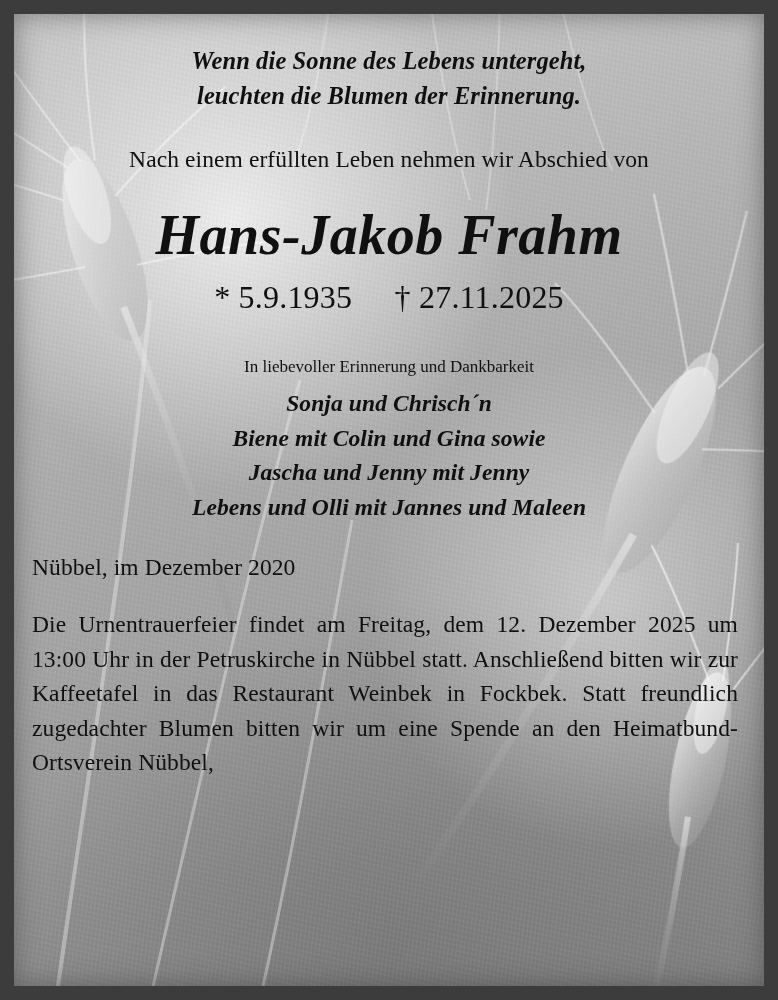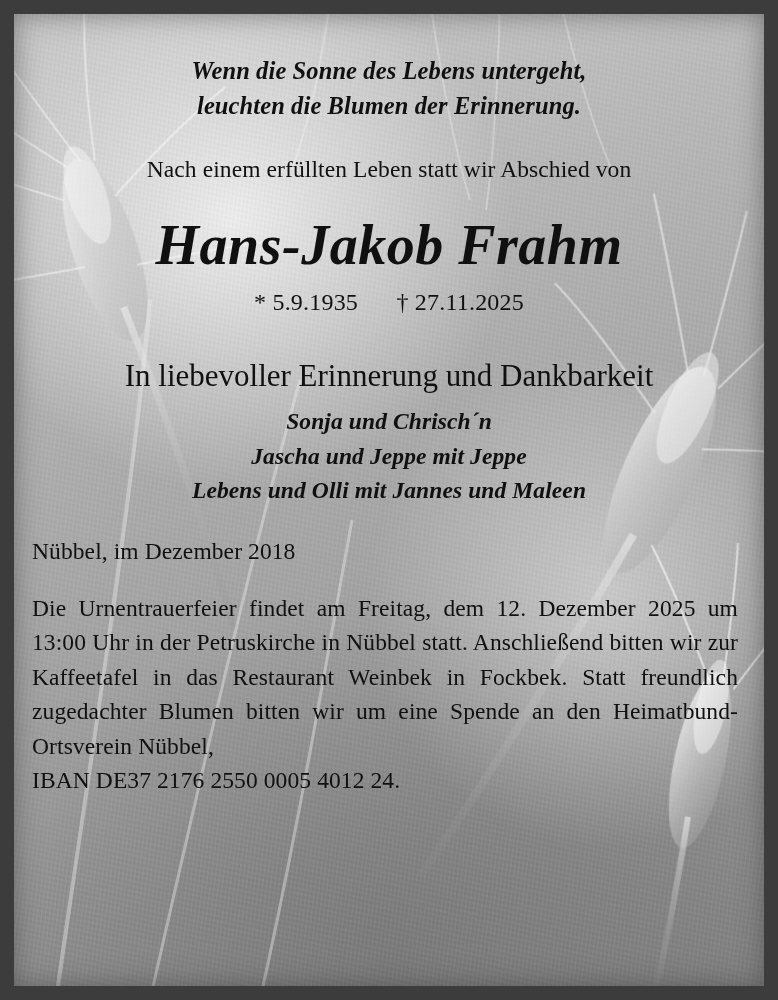--- a/index.html
+++ b/index.html
@@ -63,21 +63,21 @@
     box-sizing: border-box;
     box-shadow: inset 0 0 26px rgba(60,60,60,0.55);
     pointer-events: none;
   }
 
   
   .content {
     position: absolute;
     left: 0;
     right: 0;
-    top: 10px;
+    top: 0;
     padding: 30px 32px 0 32px;
     box-sizing: border-box;
     color: #101010;
     text-align: center;
   }
 
   .verse {
     font-weight: bold;
     font-style: italic;
     font-size: 24.5px;
@@ -99,28 +99,28 @@
     font-weight: bold;
     font-style: italic;
     letter-spacing: .5px;
     margin: 32px 0 0 0;
     line-height: 1.05;
     white-space: nowrap;
     font-family: Liberation Serif, serif;
   }
 
   .dates {
-    font-size: 24px;
+    font-size: 32px;
     margin: 14px 0 0 0;
     letter-spacing: .2px;
   }
   .dates .sep { display: inline-block; width: 26px; }
 
   .memory-intro {
-    font-size: 31px;
+    font-size: 17px;
     margin: 40px 0 0 0;
     line-height: 1.3;
     text-align: center;
   }
 
   .survivors {
     margin: 8px 0 16px 0;
     text-align: center;
   }
   .survivors .line {
@@ -230,39 +230,39 @@
   <div class="frame"></div>
   <div class="frame-inner"></div>
 
   <div class="content">
 
     <div class="verse">
       <span class="line">Wenn die Sonne des Lebens untergeht,</span>
       <span class="line">leuchten die Blumen der Erinnerung.</span>
     </div>
 
-    <div class="farewell">Nach einem erfüllten Leben statt wir Abschied von</div>
+    <div class="farewell">Nach einem erfüllten Leben nehmen wir Abschied von</div>
 
     <div class="name">Hans-Jakob Frahm</div>
 
     <div class="dates">
       <span>* 5.9.1935</span>
       <span class="sep"></span>
       <span>† 27.11.2025</span>
     </div>
 
     <div class="memory-intro">In liebevoller Erinnerung und Dankbarkeit</div>
 
     <div class="survivors">
       <span class="line">Sonja und Chrisch´n</span>
-      <span class="line">Jascha und Jeppe mit Jeppe</span>
+      <span class="line">Biene mit Colin und Gina sowie</span>
+      <span class="line">Jascha und Jenny mit Jenny</span>
       <span class="line">Lebens und Olli mit Jannes und Maleen</span>
     </div>
 
-    <div class="place-date">Nübbel, im Dezember 2018</div>
+    <div class="place-date">Nübbel, im Dezember 2020</div>
 
     <div class="details">
       <span>Die Urnentrauerfeier findet am Freitag, dem 12. Dezember 2025 um 13:00 Uhr in der Petruskirche in Nübbel statt. Anschließend bitten wir zur Kaffeetafel in das Restaurant Weinbek in Fockbek. Statt freundlich zugedachter Blumen bitten wir um eine Spende an den Heimatbund- Ortsverein Nübbel,</span>
-      <span class="iban">IBAN DE37 2176 2550 0005 4012 24.</span>
     </div>
 
   </div>
 </div>
 
 </body></html>

